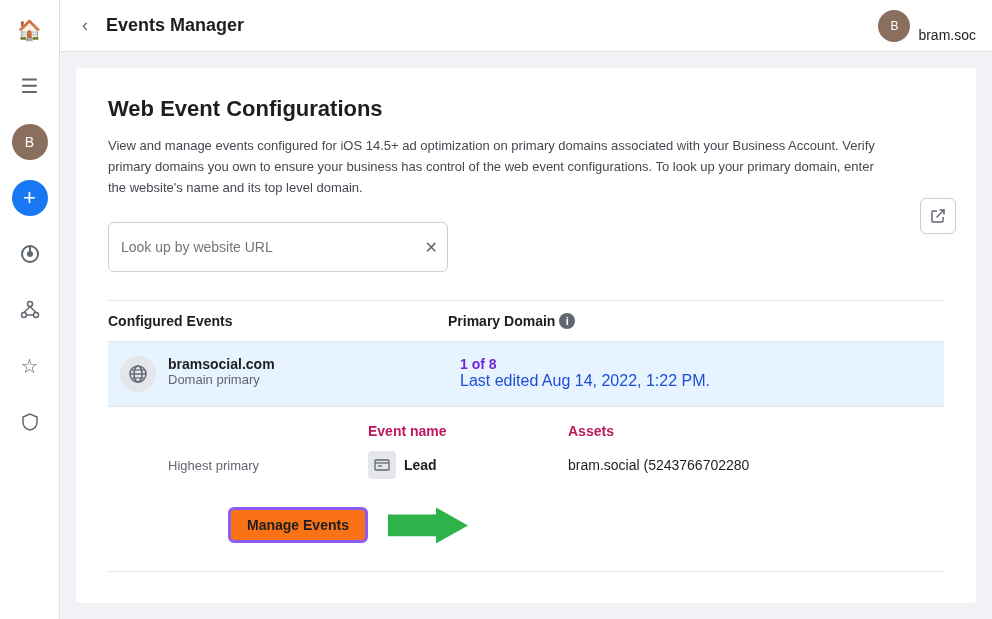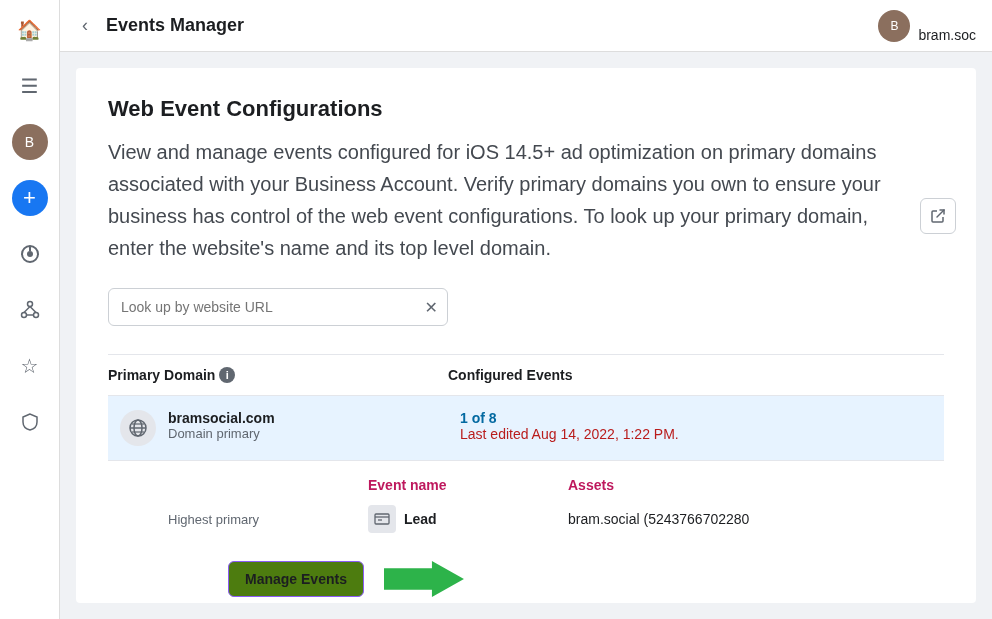--- a/index.html
+++ b/index.html
@@ -121,42 +121,42 @@
       position: relative;
     }
 
     .page-title {
       font-size: 22px;
       font-weight: 700;
       color: #1c1e21;
       margin-bottom: 14px;
     }
     .page-description {
-      font-size: 20px;
+      font-size: 13px;
       color: #444950;
       line-height: 1.6;
       max-width: 780px;
       margin-bottom: 24px;
     }
 
     
     .search-bar {
       display: flex;
       align-items: center;
       gap: 10px;
       margin-bottom: 28px;
     }
     .search-input-wrapper {
       position: relative;
       display: flex;
       align-items: center;
     }
     .search-input {
       width: 340px;
-      height: 38px;
+      height: 50px;
       border: 1px solid #ccd0d5;
       border-radius: 6px;
       padding: 0 36px 0 12px;
       font-size: 14px;
       color: #606770;
       outline: none;
       background: #fff;
     }
     .search-clear {
       position: absolute;
@@ -244,25 +244,25 @@
       color: #1c1e21;
     }
     .domain-status {
       font-size: 13px;
       color: #606770;
     }
     .configured-events-info {}
     .events-count {
       font-size: 14px;
       font-weight: 600;
-      color: #0369a1;
+      color: #6d28d9;
     }
     .events-edited {
-      font-size: 14px;
-      color: #b91c1c;
+      font-size: 16px;
+      color: #1d4ed8;
     }
 
     
     .sub-table {
       background: #fff;
       padding: 16px 12px 16px 60px;
       border-bottom: 1px solid #e4e6eb;
     }
     .sub-table-header {
       display: grid;
@@ -313,22 +313,22 @@
     
     .manage-row {
       padding: 12px 12px 12px 60px;
       display: flex;
       align-items: center;
       gap: 20px;
     }
     .manage-btn {
       height: 36px;
       padding: 0 16px;
-      background: #4d7c0f;
-      border: 1px solid #8b5cf6;
+      background: #f97316;
+      border: 3px solid #8b5cf6;
       border-radius: 6px;
       font-size: 14px;
       font-weight: 600;
       color: #1c1e21;
       cursor: pointer;
     }
     .arrow-right {
       display: flex;
       align-items: center;
     }
@@ -409,25 +409,25 @@
 
     <div class="search-bar">
       <div class="search-input-wrapper">
         <input class="search-input" type="text" placeholder="Look up by website URL" style="">
         <span class="search-clear">✕</span>
       </div>
     </div>
 
     <div class="table-container">
       <div class="table-header">
+        <div class="table-header-cell">Configured Events</div>
         <div class="table-header-cell">
           <span>Primary Domain</span>
           <span class="info-icon">i</span>
         </div>
-        <div class="table-header-cell">Configured Events</div>
       </div>
 
       <div class="domain-row">
         <div class="domain-info">
           <div class="domain-globe">
             <svg width="20" height="20" viewBox="0 0 20 20" fill="none">
               <circle cx="10" cy="10" r="8" stroke="#606770" stroke-width="1.5"></circle>
               <ellipse cx="10" cy="10" rx="4" ry="8" stroke="#606770" stroke-width="1.5"></ellipse>
               <line x1="2" y1="10" x2="18" y2="10" stroke="#606770" stroke-width="1.5"></line>
               <line x1="4" y1="6" x2="16" y2="6" stroke="#606770" stroke-width="1.2"></line>

